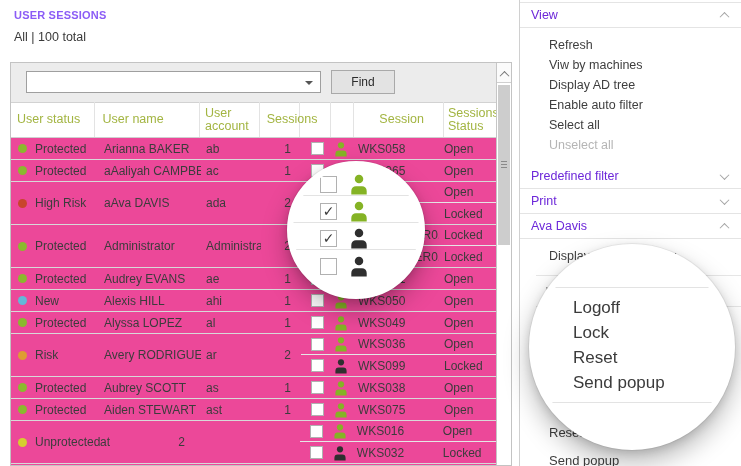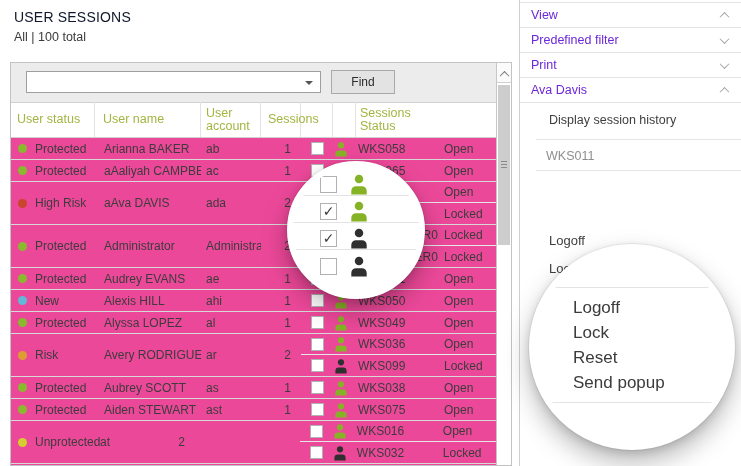--- a/index.html
+++ b/index.html
@@ -1,20 +1,20 @@
 <!DOCTYPE html>
 <html><head>
 <meta charset="utf-8">
 <style>
   html,body{margin:0;padding:0;background:#fff;}
   body{font-family:"Liberation Sans","DejaVu Sans",sans-serif;color:#3c3c3c;-webkit-font-smoothing:antialiased;}
   .stage{position:relative;width:741px;height:466px;overflow:hidden;background:#fff;}
 
   
-  .pg-title{position:absolute;left:14px;top:9px;font-size:14px;font-weight:normal;color:#0f172a;letter-spacing:.2px;}
+  .pg-title{position:absolute;left:14px;top:9px;font-size:11px;font-weight:bold;color:#8b5cf6;letter-spacing:.2px;}
   .pg-sub{position:absolute;left:14px;top:30px;font-size:12.5px;color:#3a3a3a;}
 
   
   .tbl-wrap{position:absolute;left:10px;top:62px;width:502px;height:404px;border:1px solid #c3c3c3;background:#fff;box-sizing:border-box;overflow:hidden;}
   .toolbar{position:absolute;left:0;top:0;right:15px;height:39px;background:#ececec;border-bottom:1px solid #d2d2d2;}
   .combo{position:absolute;left:15px;top:8px;width:295px;height:22px;background:#fff;border:1px solid #9f9f9f;box-sizing:border-box;}
   .combo input{position:absolute;left:2px;top:1px;right:22px;bottom:1px;border:none;outline:none;font-size:12px;font-family:inherit;background:transparent;}
   .combo .arr{position:absolute;right:7px;top:9px;width:0;height:0;border-left:4px solid transparent;border-right:4px solid transparent;border-top:4px solid #555;}
   .btn{position:absolute;top:7px;height:24px;background:#e3e3e3;border:1px solid #a9a9a9;font-size:12px;color:#2c2c2c;display:flex;align-items:center;justify-content:center;box-sizing:border-box;cursor:default;}
   .btn-find{left:320px;width:64px;}
@@ -92,20 +92,21 @@
       <div class="btn btn-find">Find</div>
     </div>
 
     <div class="thead">
       <div class="th" style="width:84px;padding-left:6px;">User status</div>
       <div class="th" style="width:106px;padding-left:8px;">User name</div>
       <div class="th" style="width:60px;padding-left:5px;">User account</div>
       <div class="th" style="width:40px;padding-left:7px;">Sessions</div>
       <div class="th" style="width:32px;"></div>
       <div class="th" style="width:23px;"></div>
+      <div class="th" style="width:90px;padding-left:25px;">Session</div>
       <div class="th" style="width:52px;padding-left:4px;">Sessions Status</div>
     </div>
 
     <div class="rows" id="rows">
         <div class="group">
     <div class="gleft">
       <span class="c c-status">
         <span class="dot" style="background:#8bb92e"></span>
         <span>Protected</span>
       </span>
@@ -407,20 +408,28 @@
       <div class="vs-thumb">
           <span class="vs-grip"></span>
         </div>
     </div>
   </div>
 
   <div class="panel" id="panel">
       <div class="psec-h first">
         <span>View</span>
                  <span class="chev up"></span>
+      </div>
+      <div class="pitems">
+        <div class="pitem">Refresh</div>
+        <div class="pitem">Viw by machines</div>
+        <div class="pitem">Display AD tree</div>
+        <div class="pitem">Enable auto filter</div>
+        <div class="pitem">Select all</div>
+        <div class="pitem dim">Unselect all</div>
       </div>
       <div class="psec-h">
         <span>Predefined filter</span>
                  <span class="chev down"></span>
       </div>
       <div class="psec-h">
         <span>Print</span>
                  <span class="chev down"></span>
       </div>
       <div class="psec-h">

